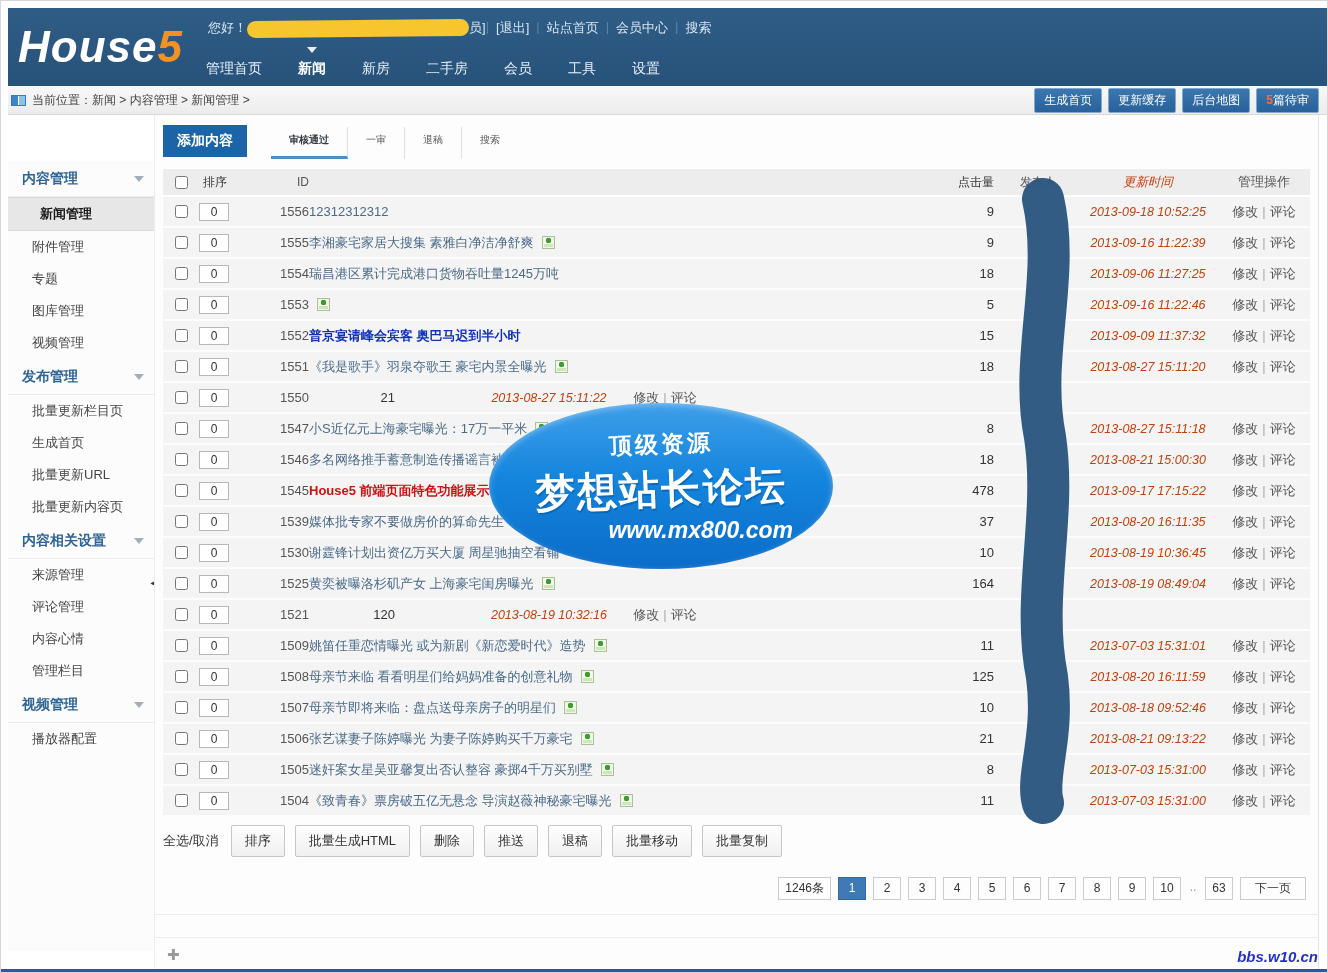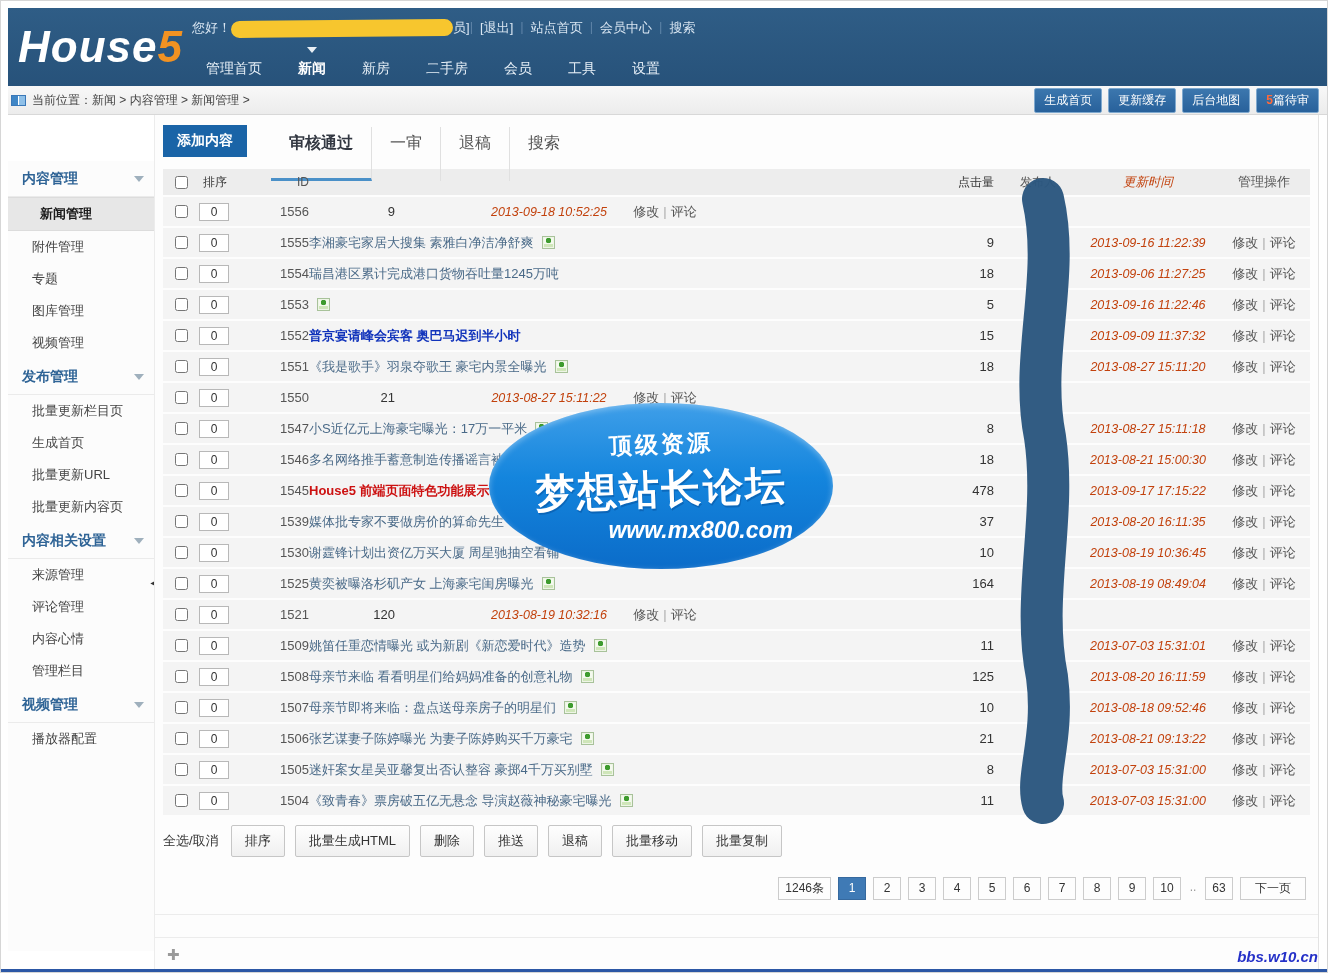--- a/index.html
+++ b/index.html
@@ -5,21 +5,21 @@
   * { box-sizing: border-box; margin: 0; padding: 0; }
   body { background:#fff; font-family:"Liberation Sans","DejaVu Sans",sans-serif; }
   .page { position:relative; width:1328px; height:973px; background:#fff; overflow:hidden; border:1px solid #d6d6d6; }
 
   
   .header { position:absolute; left:7px; top:7px; right:0; height:78px;
             background:linear-gradient(180deg,#2f5d86,#27527a); }
   .logo { position:absolute; left:10px; top:14px; font-family:Liberation Sans, sans-serif;
           font-style:italic; font-weight:bold; font-size:44px; color:#fff; letter-spacing:1px; }
   .logo .five { color:#f29222; }
-  .userbar { position:absolute; left:184px; top:11px; display:flex; align-items:center;
+  .userbar { position:absolute; left:200px; top:11px; display:flex; align-items:center;
              font-size:13px; color:#d9e6f2; }
   .userbar .sep { color:#5d83a6; }
   .ub-link { color:#d9e6f2; cursor:pointer; }
   .redact-yellow { display:inline-block; width:222px; height:17px; background:#f7c62e;
                    border-radius:9px; transform:rotate(-0.5deg); }
   .nav { position:absolute; left:198px; top:52px; display:flex; gap:36px; font-size:14px; color:#e6eff7; }
   .nav-item { position:relative; cursor:pointer; padding-bottom:6px; }
   .nav-item.active { font-weight:bold; color:#fff; }
   .nav-item.active::before { content:""; position:absolute; top:-13px; left:50%; margin-left:-5px;
       border:5px solid transparent; border-top:6px solid #e9eff5; }
@@ -48,21 +48,21 @@
       font-weight:bold; color:#1b1b1b; padding-left:32px; }
   .collapse-handle { position:absolute; right:-4px; top:416px; color:#333; font-size:10px; cursor:pointer; }
 
   
   .main { position:absolute; left:153px; top:114px; right:8px; bottom:0;
       background:#fdfdfd; border-left:1px solid #ececec; border-right:1px solid #e3e3e3; }
   .tabs-row { display:flex; align-items:flex-start; padding:10px 0 0 8px; height:46px; }
   .add-btn { background:#1a64a7; color:#fff; font-weight:bold; font-size:14px;
       padding:7px 14px; border:0; cursor:pointer; font-family:"Liberation Sans",sans-serif; }
   .tabs { display:flex; margin-left:24px; margin-top:2px; }
-  .tab { font-size:16px; color:#555; padding:6px 18px 24px; border-right:1px solid #e0e0e0; cursor:pointer; }
+  .tab { font-size:10px; color:#555; padding:6px 18px 9px; border-right:1px solid #e0e0e0; cursor:pointer; }
   .tab:last-child { border-right:0; }
   .tab.active { font-weight:bold; color:#333842; border-bottom:3px solid #4a90c8; }
 
   
   .table { margin:8px 8px 0 8px; }
   .thead, .row { display:flex; align-items:center; }
   .thead { height:26px; background:#ededed; font-size:12px; color:#333; }
   .row { height:29px; background:#f4f4f4; margin-top:2px; font-size:13px; }
   .col-check { width:36px; display:flex; justify-content:center; }
   .col-check input { width:13px; height:13px; }
@@ -224,20 +224,23 @@
         <div class="col-time">更新时间</div>
         <div class="col-actions">管理操作</div>
       </div>
       <div id="rows">
           <div class="row">
             <div class="col-check">
               <input type="checkbox" style="">
             </div>
             <div class="col-sort"><input class="sort-input" type="text" value="0" style=""></div>
             <div class="col-id">1556</div>
+            <div class="col-title">
+              <span class="title-link">12312312312</span>
+            </div>
             <div class="col-clicks">9</div>
             <div class="col-pub"></div>
             <div class="col-time">2013-09-18 10:52:25</div>
             <div class="col-actions"><span class="act-link">修改</span><span class="sep">|</span><span class="act-link">评论</span></div>
           </div>
           <div class="row">
             <div class="col-check">
               <input type="checkbox" style="">
             </div>
             <div class="col-sort"><input class="sort-input" type="text" value="0" style=""></div>

